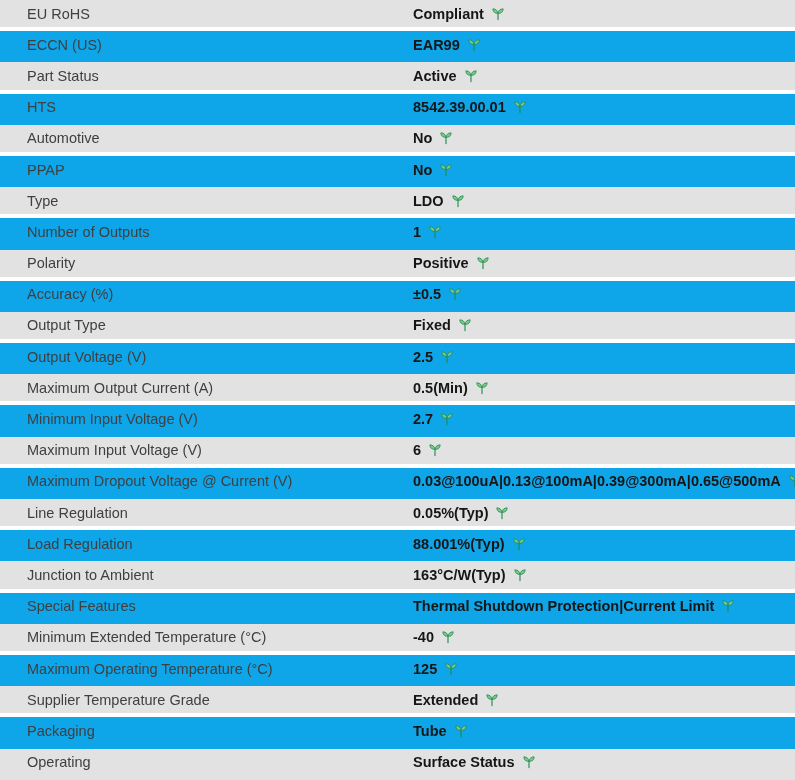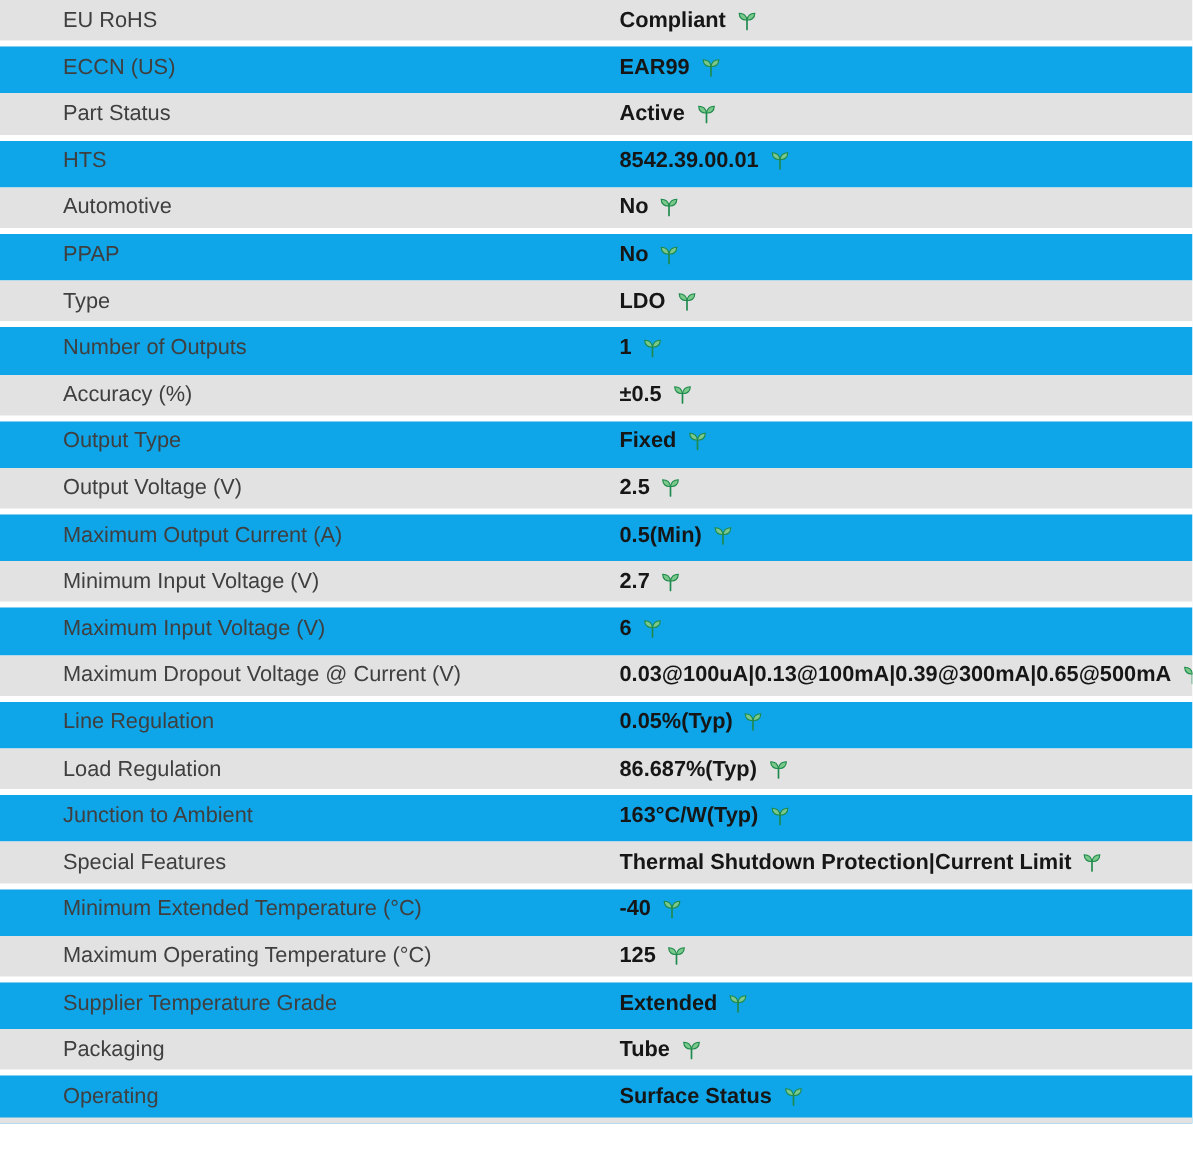--- a/index.html
+++ b/index.html
@@ -23,21 +23,21 @@
   }
   .spec-row:nth-child(odd) {
     background: #e2e2e2;
     border-bottom-color: #ffffff;
   }
   .spec-row:last-child {
     border-bottom-color: #e2e2e2;
   }
   .cell-label {
     flex: 0 0 413px;
-    padding-left: 42px;
+    padding-left: 27px;
     font-size: 14.5px;
     color: #3f3f3f;
     white-space: nowrap;
     overflow: hidden;
   }
   .cell-value {
     flex: 1 1 auto;
     font-size: 14.5px;
     font-weight: 700;
     color: #161616;
@@ -164,20 +164,33 @@
       <span class="leaf" hidden="">
         <svg width="14" height="14" viewBox="0 0 20 20" aria-hidden="true">
           <path d="M10 18 C10 13.5 10 11 10 8.5" stroke="#1f8a4d" stroke-width="1.6" fill="none" stroke-linecap="round"></path>
           <path d="M10 9 C9.4 5.2 7 2.6 2.6 2.6 C2.6 6.9 5.6 9.6 10 9 Z" fill="#7ac98b" stroke="#1f8a4d" stroke-width="1.1"></path>
           <path d="M10 9 C10.6 5.2 13 2.6 17.4 2.6 C17.4 6.9 14.4 9.6 10 9 Z" fill="#7ac98b" stroke="#1f8a4d" stroke-width="1.1"></path>
         </svg>
       </span>
     </div>
   </div>
 
+  <div class="spec-row">
+    <div class="cell-label">Polarity</div>
+    <div class="cell-value">
+      <span>Positive</span>
+      <span class="leaf" hidden="">
+        <svg width="14" height="14" viewBox="0 0 20 20" aria-hidden="true">
+          <path d="M10 18 C10 13.5 10 11 10 8.5" stroke="#1f8a4d" stroke-width="1.6" fill="none" stroke-linecap="round"></path>
+          <path d="M10 9 C9.4 5.2 7 2.6 2.6 2.6 C2.6 6.9 5.6 9.6 10 9 Z" fill="#7ac98b" stroke="#1f8a4d" stroke-width="1.1"></path>
+          <path d="M10 9 C10.6 5.2 13 2.6 17.4 2.6 C17.4 6.9 14.4 9.6 10 9 Z" fill="#7ac98b" stroke="#1f8a4d" stroke-width="1.1"></path>
+        </svg>
+      </span>
+    </div>
+  </div>
 
   <div class="spec-row">
     <div class="cell-label">Accuracy (%)</div>
     <div class="cell-value">
       <span>±0.5</span>
       <span class="leaf" hidden="">
         <svg width="14" height="14" viewBox="0 0 20 20" aria-hidden="true">
           <path d="M10 18 C10 13.5 10 11 10 8.5" stroke="#1f8a4d" stroke-width="1.6" fill="none" stroke-linecap="round"></path>
           <path d="M10 9 C9.4 5.2 7 2.6 2.6 2.6 C2.6 6.9 5.6 9.6 10 9 Z" fill="#7ac98b" stroke="#1f8a4d" stroke-width="1.1"></path>
           <path d="M10 9 C10.6 5.2 13 2.6 17.4 2.6 C17.4 6.9 14.4 9.6 10 9 Z" fill="#7ac98b" stroke="#1f8a4d" stroke-width="1.1"></path>
@@ -280,21 +293,21 @@
           <path d="M10 9 C9.4 5.2 7 2.6 2.6 2.6 C2.6 6.9 5.6 9.6 10 9 Z" fill="#7ac98b" stroke="#1f8a4d" stroke-width="1.1"></path>
           <path d="M10 9 C10.6 5.2 13 2.6 17.4 2.6 C17.4 6.9 14.4 9.6 10 9 Z" fill="#7ac98b" stroke="#1f8a4d" stroke-width="1.1"></path>
         </svg>
       </span>
     </div>
   </div>
 
   <div class="spec-row">
     <div class="cell-label">Load Regulation</div>
     <div class="cell-value">
-      <span>86.687%(Typ)</span>
+      <span>88.001%(Typ)</span>
       <span class="leaf" hidden="">
         <svg width="14" height="14" viewBox="0 0 20 20" aria-hidden="true">
           <path d="M10 18 C10 13.5 10 11 10 8.5" stroke="#1f8a4d" stroke-width="1.6" fill="none" stroke-linecap="round"></path>
           <path d="M10 9 C9.4 5.2 7 2.6 2.6 2.6 C2.6 6.9 5.6 9.6 10 9 Z" fill="#7ac98b" stroke="#1f8a4d" stroke-width="1.1"></path>
           <path d="M10 9 C10.6 5.2 13 2.6 17.4 2.6 C17.4 6.9 14.4 9.6 10 9 Z" fill="#7ac98b" stroke="#1f8a4d" stroke-width="1.1"></path>
         </svg>
       </span>
     </div>
   </div>
 

